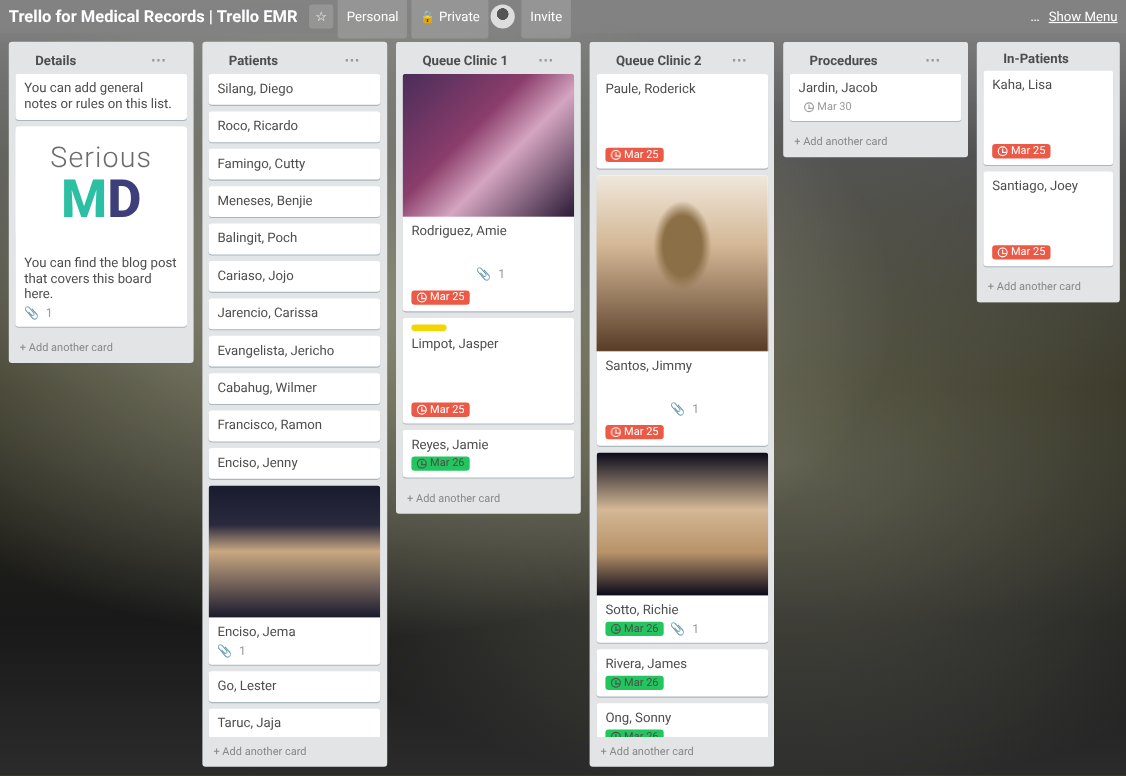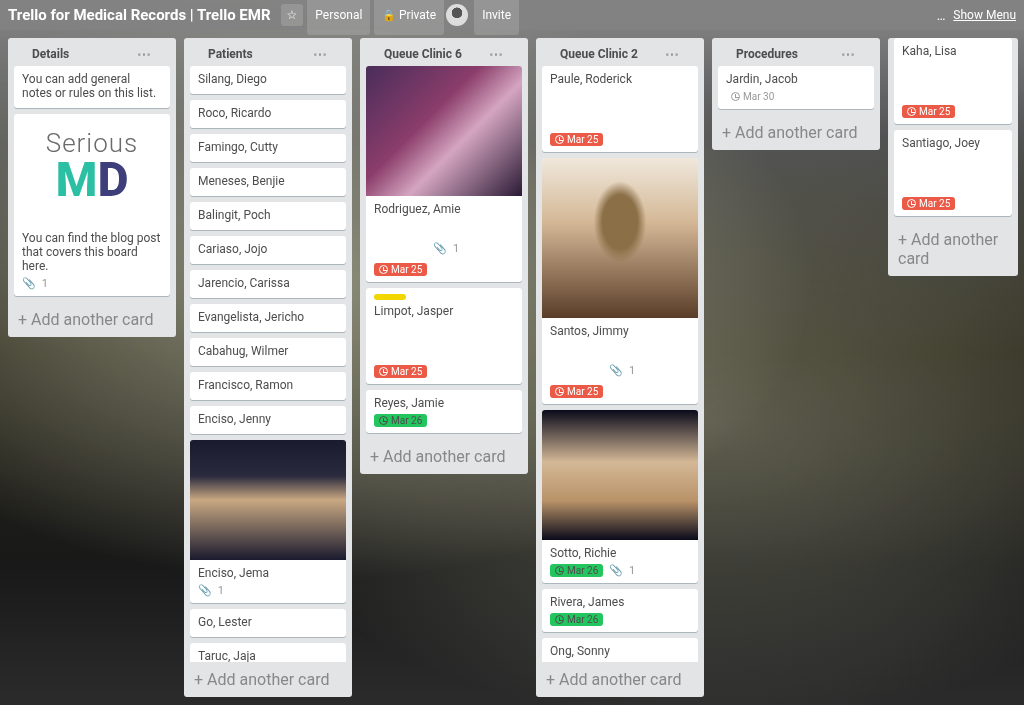--- a/index.html
+++ b/index.html
@@ -32,21 +32,21 @@
 .badge .clock{width:9px;height:9px;border:1px solid currentColor;border-radius:50%;position:relative;display:inline-block;}
 .badge .clock::after{content:"";position:absolute;width:3px;height:3px;border-left:1px solid currentColor;border-bottom:1px solid currentColor;top:1px;left:3px;}
 .attach-icon{color:#999;font-size:11px;}
 .label-strip{width:32px;height:6px;border-radius:3px;margin-bottom:4px;}
 .label-strip.yellow{background:#f2d600;}
 .logo-box{background:#fff;border-radius:6px;padding:14px 8px;text-align:center;margin-bottom:10px;}
 .logo-serious{font-size:26px;color:#6b6b6b;font-weight:300;letter-spacing:1px;}
 .logo-md{font-size:48px;font-weight:800;line-height:0.9;}
 .logo-md .m{color:#2bbfa3;}
 .logo-md .d{color:#3e3e7a;}
-.add-card{padding:8px 10px;color:#888;font-size:16px;cursor:pointer;}
+.add-card{padding:8px 10px;color:#888;font-size:10px;cursor:pointer;}
 .add-card::before{content:"+ ";}
 .face1{background:linear-gradient(135deg,#4a2d5a 0%,#8b3d6b 40%,#d4a5c0 60%,#2a1a35 100%);}
 .face2{background:linear-gradient(180deg,#f0e8dc 0%,#d4b896 40%,#5a3d28 100%);position:relative;}
 .face2::after{content:"";position:absolute;top:10%;left:30%;width:40%;height:60%;background:radial-gradient(ellipse,#8b6f47 40%,transparent 60%);}
 .face3{background:linear-gradient(180deg,#1a1a2e 0%,#2a2a3e 30%,#c9a882 50%,#1a1a2e 100%);}
 .face4{background:linear-gradient(180deg,#0a0a1a 0%,#d4b896 40%,#b89268 70%,#0a0a1a 100%);}
 .lock-icon,.star-icon{font-size:11px;margin-right:3px;}
 </style>
 </head>
 <body>
@@ -180,21 +180,21 @@
           <div class="card-pad">
             <div class="card-title">Taruc, Jaja</div>
           </div>
         </div>
       </div>
     <div class="add-card">Add another card</div>
   </div>
 
   <div class="list">
     <div class="list-header">
-      <span>Queue Clinic 6</span>
+      <span>Queue Clinic 1</span>
       <span class="menu">⋯</span>
     </div>
     <div class="cards">
       <div class="card">
         <div class="card-img tall face1"></div>
         <div class="card-pad">
           <div class="card-title">Rodriguez, Amie</div>
           <div class="badges">
             <span class="badge red">
                 <span class="clock"></span>
@@ -318,20 +318,23 @@
                 <span>Mar 30</span>
               </span>
             </div>
       </div>
         </div>
     </div>
     <div class="add-card">Add another card</div>
   </div>
 
   <div class="list" style="width:130px;">
+    <div class="list-header">
+      <span>In-Patients</span>
+    </div>
     <div class="cards">
       <div class="card">
           <div class="card-pad">
         <div class="card-title">Kaha, Lisa</div>
         <div class="badges">
               <span class="badge red">
                 <span class="clock"></span>
                 <span>Mar 25</span>
               </span>
             </div>

